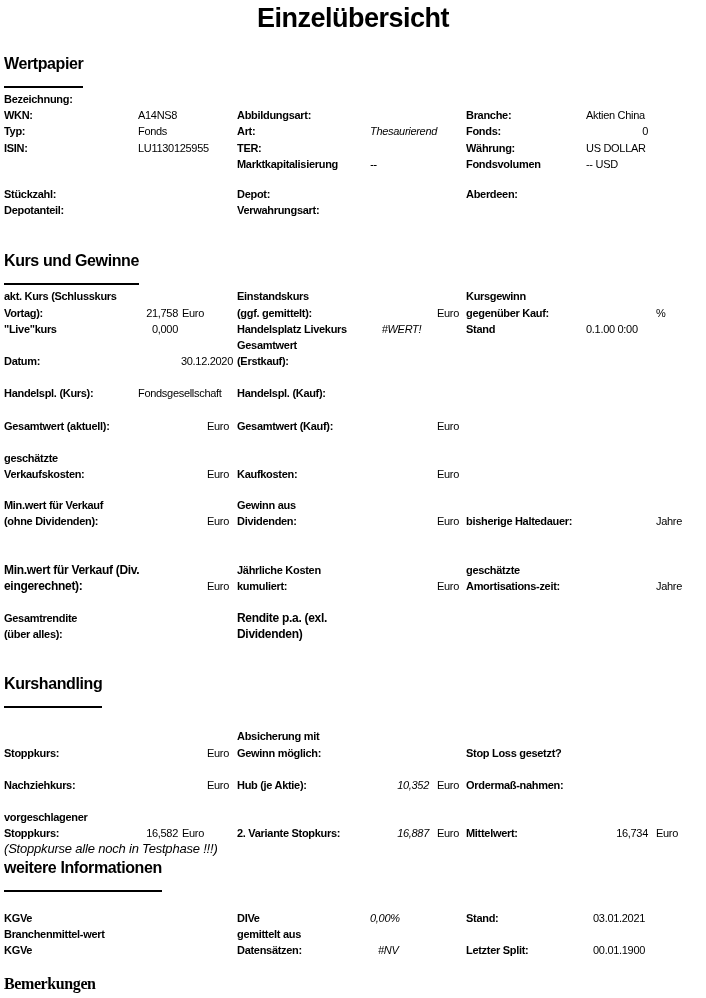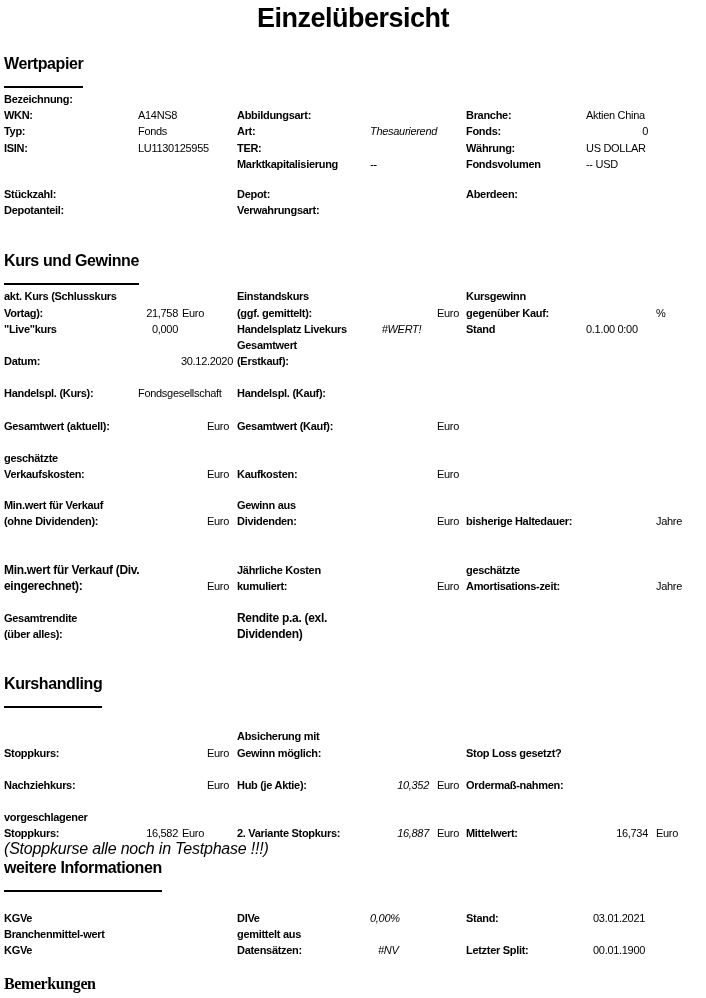--- a/index.html
+++ b/index.html
@@ -42,21 +42,21 @@
   .c8{grid-column:8;padding-left:2px;}
   .c9{grid-column:9;padding-left:4px;}
   .lb{font-weight:bold;}
   .rt{text-align:right;padding-right:4px;}
   .ctr{text-align:center;}
   .shift{padding-left:25px;}
   .pct{padding-right:35px;}
   .nv{padding-right:45px;margin-left:8px;}
   .date{padding-left:9px;}
   .sm{font-size:12px;}
-  .it{font-style:italic;font-weight:normal;font-size:16px;letter-spacing:-0.2px;}
+  .it{font-style:italic;font-weight:normal;font-size:13px;letter-spacing:-0.2px;}
   .sp14{height:14px;}
   .sp15{height:15px;}
   .sp16{height:16px;}
   .sp32{height:32px;}
 </style>
 </head>
 <body>
 
 <div class="title">Einzelübersicht</div>
 

